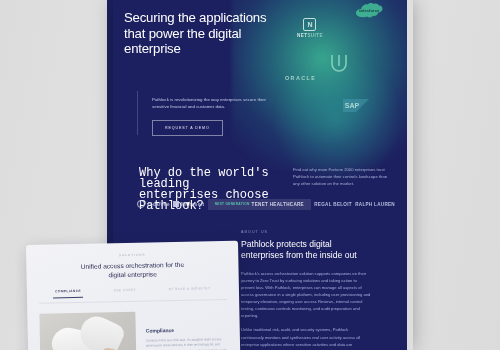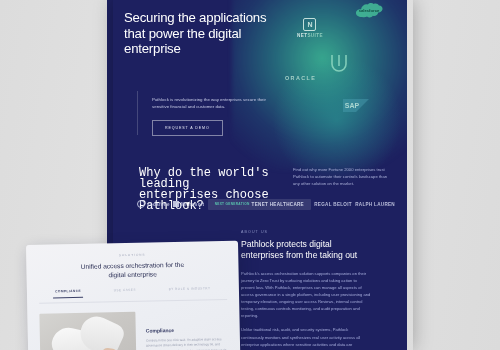--- a/index.html
+++ b/index.html
@@ -285,21 +285,21 @@
       <div class="clogo">
         <span>REGAL BELOIT</span>
       </div>
       <div class="clogo">
         <span>RALPH LAUREN</span>
       </div>
     </div>
 
     <div class="about">
       <div class="eyebrow">About us</div>
-      <h2>Pathlock protects digital enterprises from the taking out</h2>
+      <h2>Pathlock protects digital enterprises from the inside out</h2>
       <p>Pathlock's access orchestration solution supports companies on their journey to Zero Trust by surfacing violations and taking action to prevent loss. With Pathlock, enterprises can manage all aspects of access governance in a single platform, including user provisioning and temporary elevation, ongoing user access Reviews, internal control testing, continuous controls monitoring, and audit preparation and reporting.</p>
       <p>Unlike traditional risk, audit, and security systems, Pathlock continuously monitors and synthesizes real user activity across all enterprise applications where sensitive activities and data are concentrated. It surfaces actual violations, not theoretical</p>
     </div>
   </div>
 
   <div class="page-shadow"></div>
 
   <div class="cursor"></div>
 
   <div class="card-wrap">

